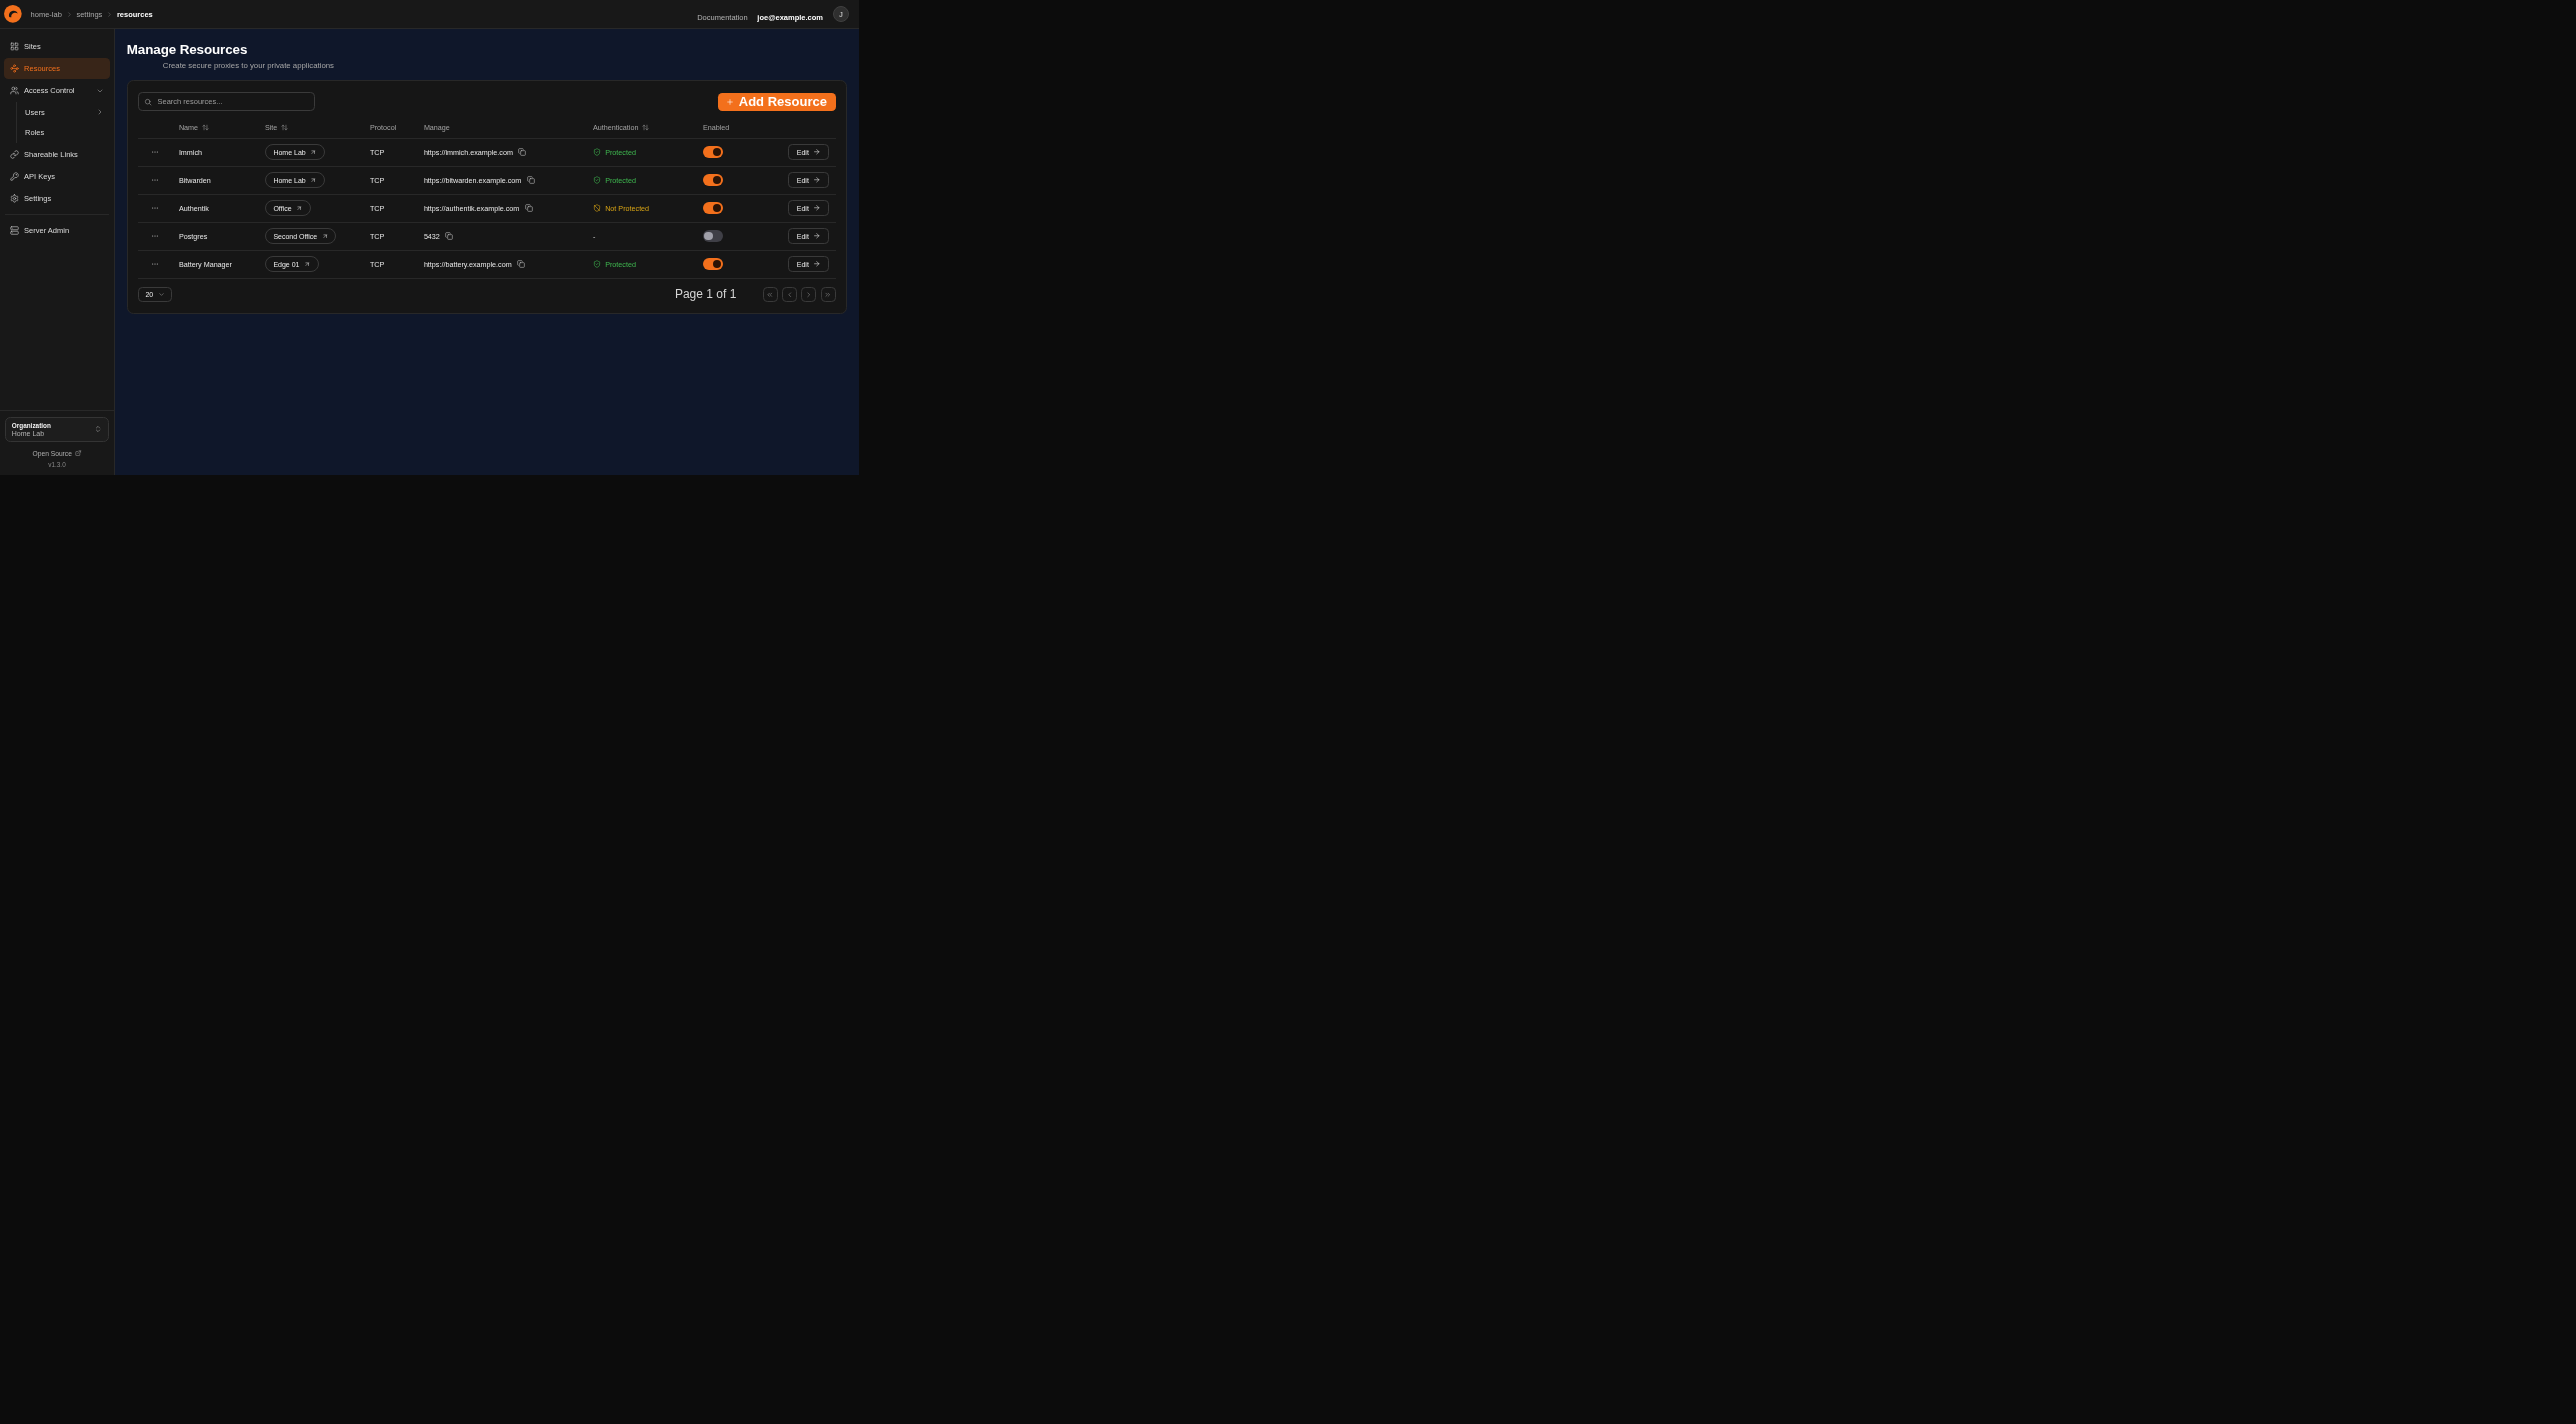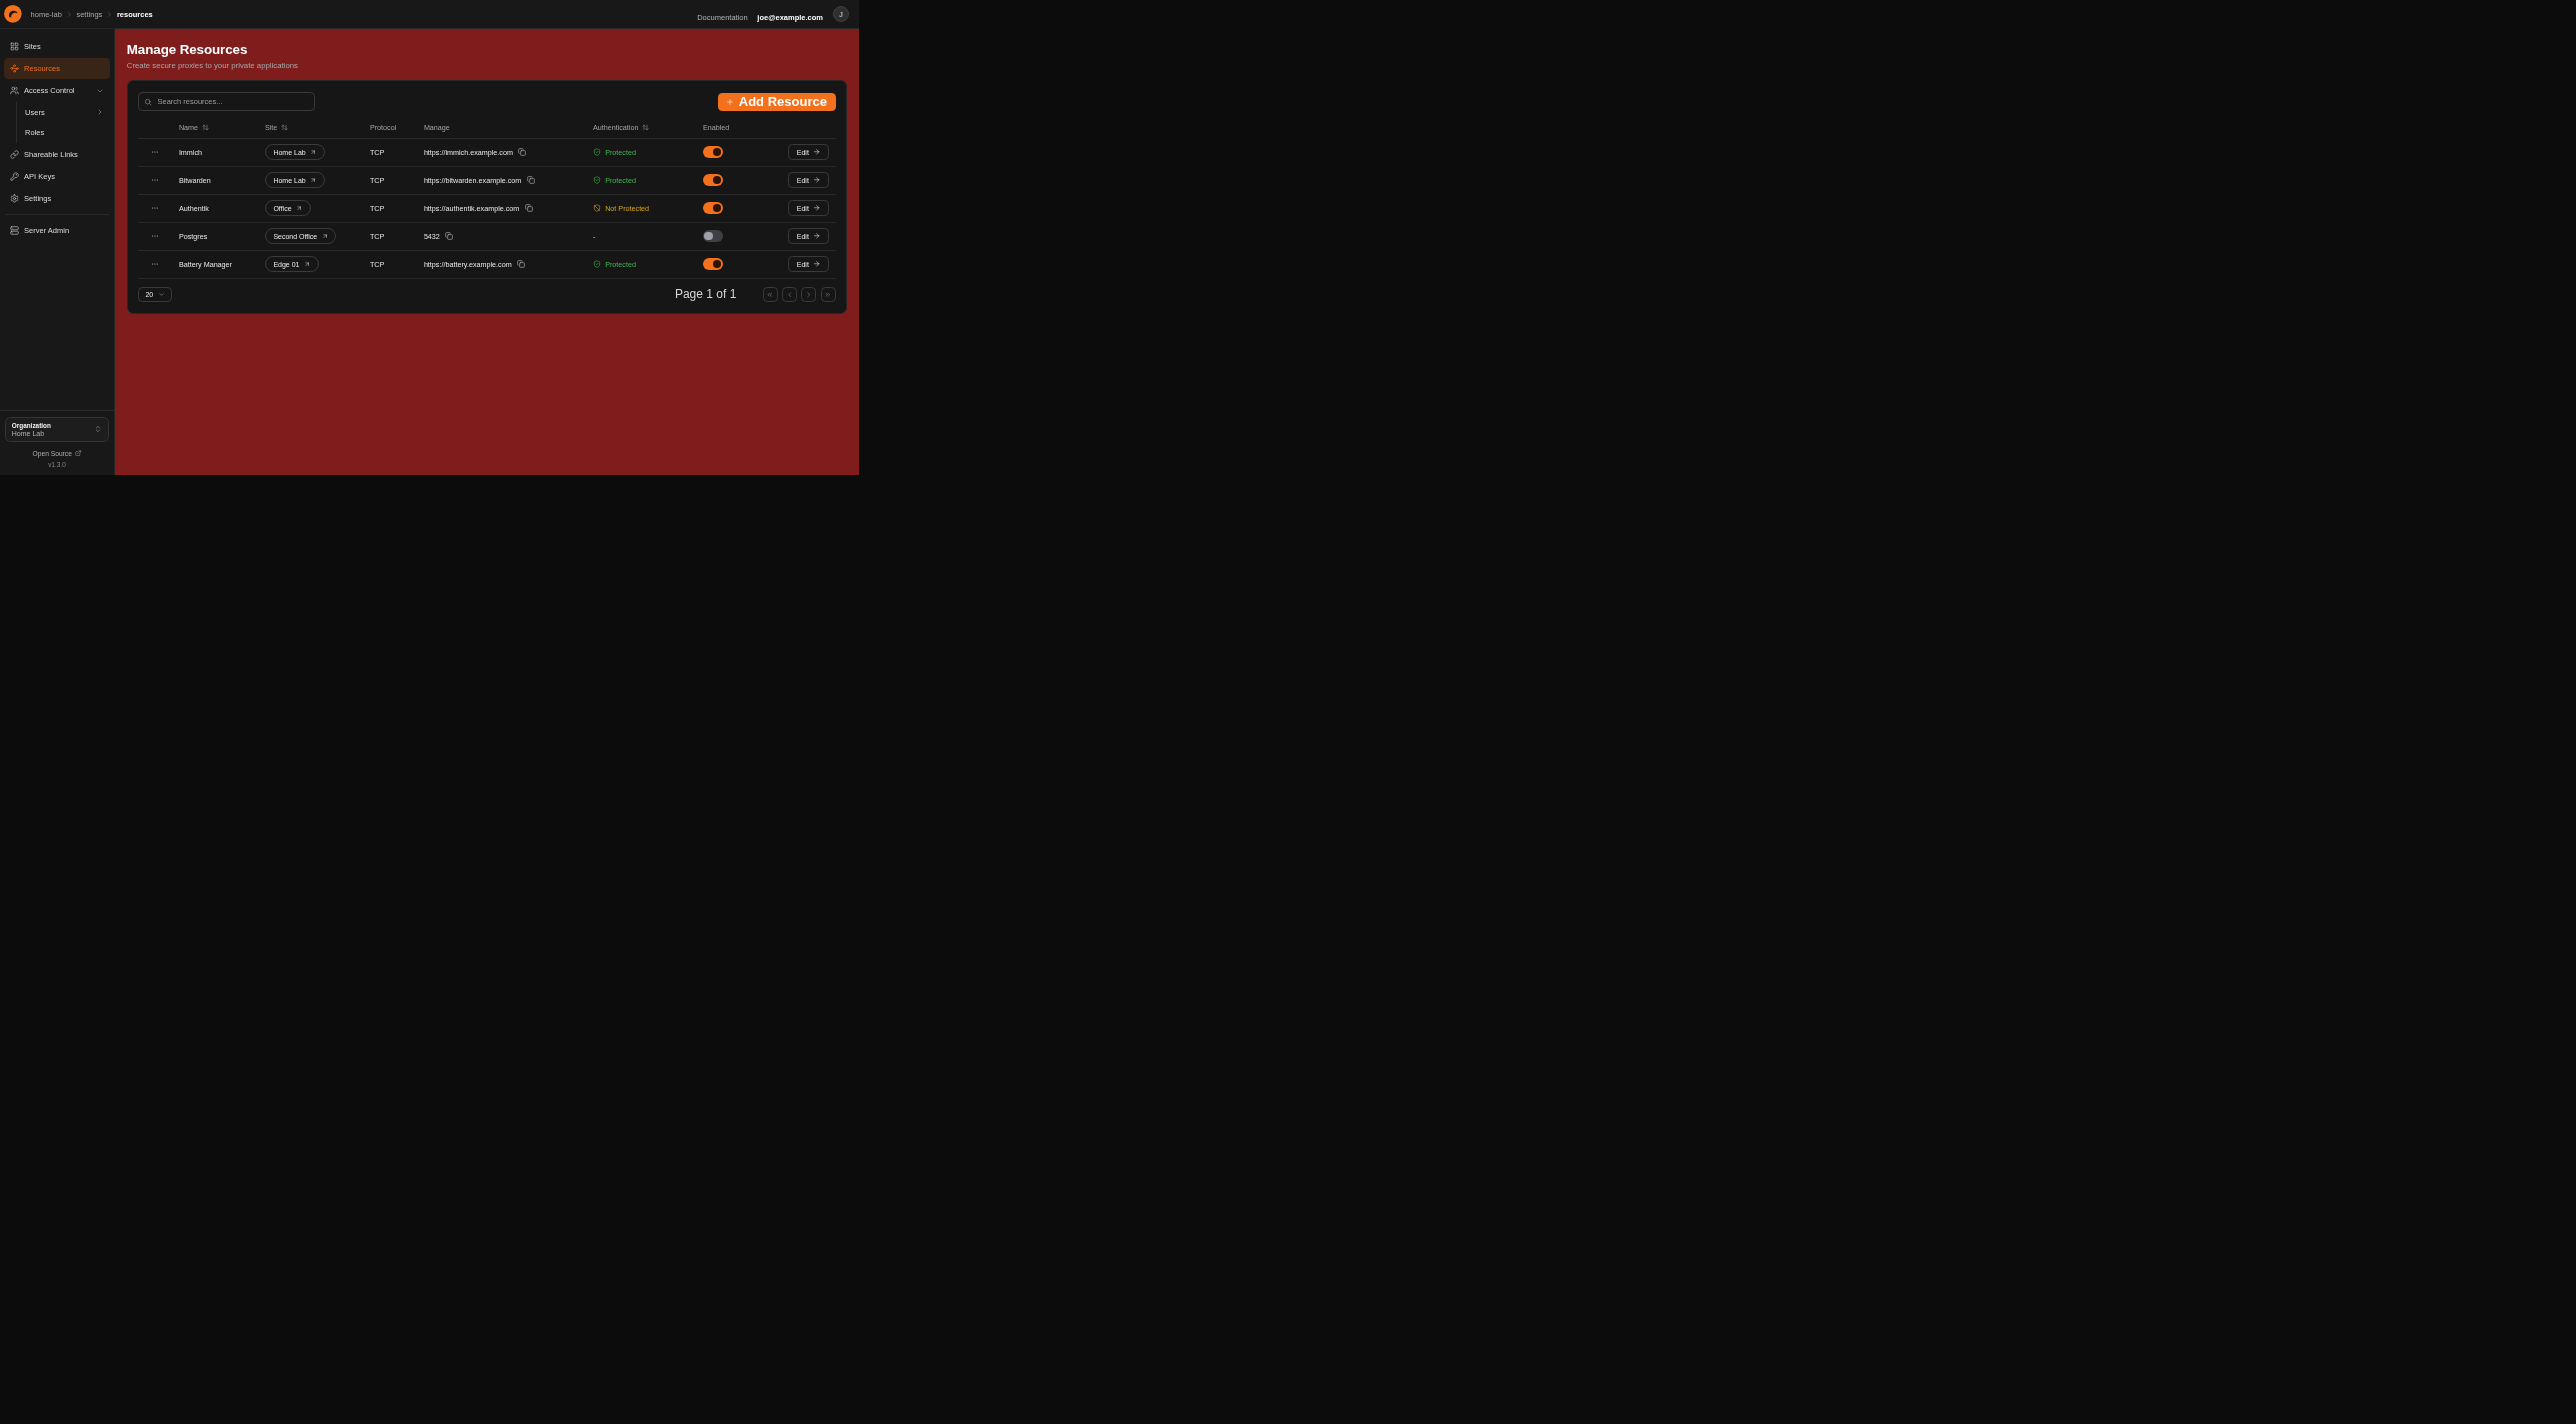--- a/index.html
+++ b/index.html
@@ -56,23 +56,23 @@
     background:#1d1d1d; border:0.5px solid #343434; border-radius:5.4px; padding:3.8px 5.4px;
     color:var(--text); cursor:pointer; text-align:left; }
   .org-label { font-size:6.4px; font-weight:700; color:#f2f2f2; }
   .org-value { font-size:7px; color:#b5b5b5; margin-top:1.1px; }
   .org-chevrons { color:#9c9c9c; }
   .open-source { display:flex; justify-content:center; align-items:center; gap:3.2px; margin-top:8px;
     color:#b0b0b0; font-size:6.7px; text-decoration:none; cursor:pointer; }
   .version { text-align:center; color:#898989; font-size:6.4px; margin-top:3.8px; }
 
   
-  .main { flex:1; background:#7f1d1d; padding:13px 11.8px 0; overflow:hidden; }
+  .main { flex:1; background:#0f172a; padding:13px 11.8px 0; overflow:hidden; }
   .page-title { font-size:13.4px; font-weight:700; letter-spacing:-0.1px; color:#fff; }
-  .page-subtitle { margin-top:3.8px; color:#a6a6a6; font-size:7.8px; }
+  .page-subtitle { margin-top:3.8px; color:#a6a6a6; font-size:7.8px;margin-left:36px; }
 
   .card { margin-top:10.7px; background:var(--card); border:0.5px solid var(--border);
     border-radius:6.4px; padding:10.7px; }
   .card-toolbar { display:flex; align-items:center; justify-content:space-between; margin-bottom:7px; }
   .search { position:relative; width:177px; }
   .search .search-ic { position:absolute; left:5.9px; top:5.4px; color:#9c9c9c; }
   .search input { width:100%; height:19px; background:transparent; border:0.5px solid var(--border2);
     border-radius:4.3px; color:var(--text); padding:0 6.4px 0 18px; font-size:7.5px; outline:none; }
   .search input::placeholder { color:#9c9c9c; }
   .btn-primary { display:inline-flex; align-items:center; gap:4.3px; background:var(--accent); color:#fff;

